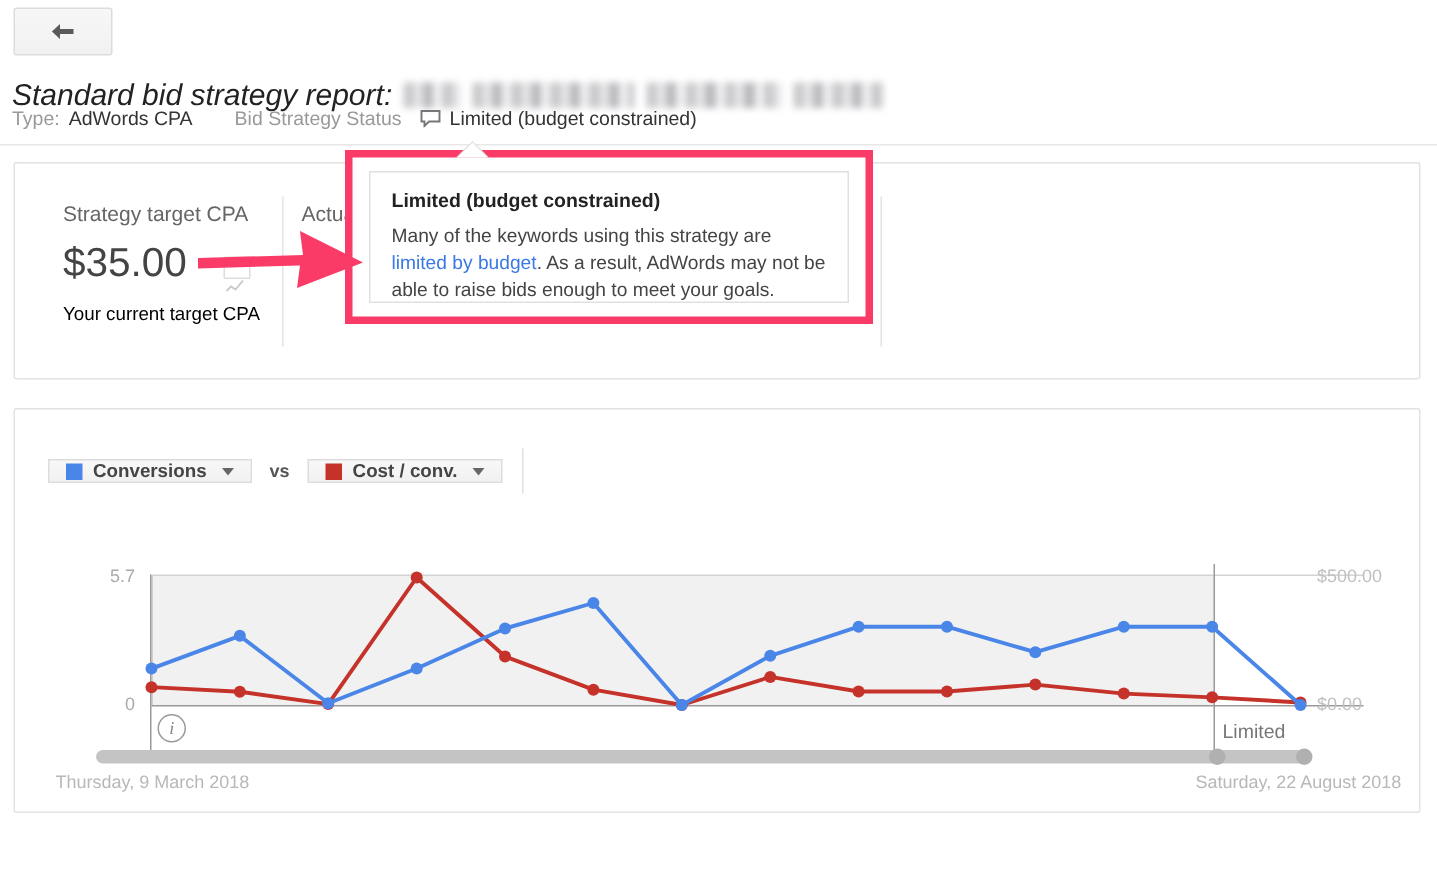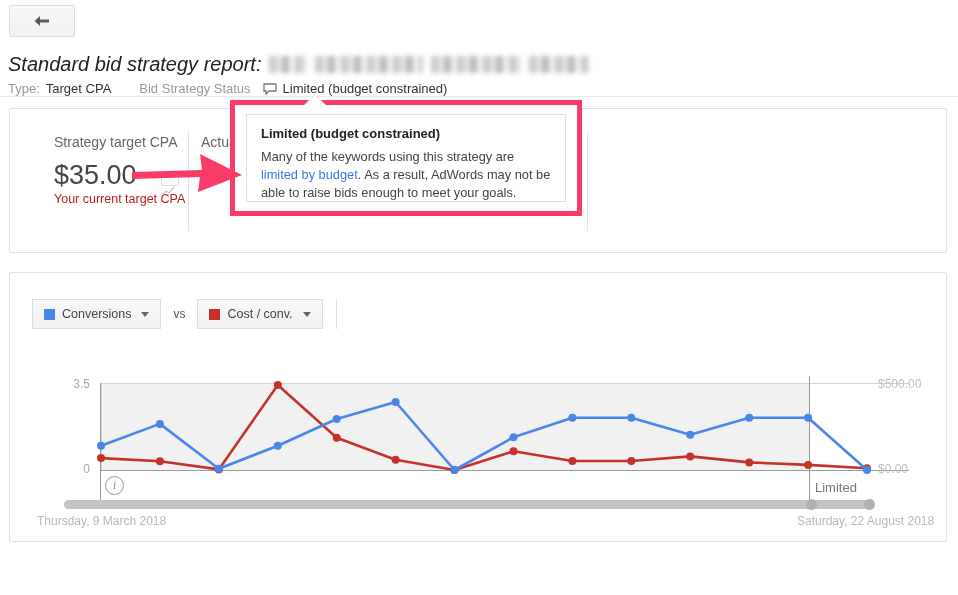--- a/index.html
+++ b/index.html
@@ -57,21 +57,21 @@
       #b9b9bd 13px, #b9b9bd 20px,
       #f1f1f3 20px, #f1f1f3 26px);
   }
   .redact.r1 { width: 38px; }
   .redact.r2 { width: 108px; }
   .redact.r3 { width: 90px; }
   .redact.r4 { width: 60px; }
 
   .meta-row {
     position: absolute;
-    left: 8px; top: 81px;
+    left: 8px; top: 71px;
     font-size: 13px;
     display: flex;
     align-items: flex-start;
     white-space: nowrap;
   }
   .meta-label { color: #999; }
   .meta-value { color: #333; margin-left: 6px; }
   .meta-gap { width: 28px; }
   .status-ico {
     display:inline-block;
@@ -114,22 +114,22 @@
     color: #444;
     margin-top: 10px;
     font-weight: normal;
     display: flex;
     align-items: center;
     gap: 24px;
     white-space: nowrap;
   }
   .stat .s-sub {
     font-size: 12.5px;
-    color: #b91c1c;
-    margin-top: 1px;
+    color: #000000;
+    margin-top: 11px;
     white-space: nowrap;
   }
   .stat-sep {
     position: absolute;
     top: 22px;
     width: 1px; height: 100px;
     background: #e4e4e4;
   }
   .help-badge {
     display:inline-block;
@@ -222,43 +222,43 @@
   .chart-toolbar {
     position: absolute;
     left: 22px; top: 26px;
     display: flex;
     align-items: center;
   }
   .pill {
     background: linear-gradient(#f8f8f8, #f1f1f1);
     border: 1px solid #dcdcdc;
     border-radius: 0;
-    height: 30px;
+    height: 16px;
     display: flex;
     align-items: center;
     padding: 0 11px;
     gap: 7px;
     font-size: 12.5px;
-    font-weight: normal;
+    font-weight: bold;
     color: #444;
     cursor: pointer;
     box-sizing: border-box;
     white-space: nowrap;
   }
   .sw { width: 11px; height: 11px; display:inline-block; }
   .caret {
     width:0;height:0;
     border-left:4px solid transparent;
     border-right:4px solid transparent;
     border-top:5px solid #666;
     margin-left:3px;
   }
   .vs-label {
     font-size: 12px;
-    font-weight: normal;
+    font-weight: bold;
     color: #555;
     margin: 0 12px;
   }
   .tb-sep {
     width: 1px; height: 30px;
     background: #e0e0e0;
     margin: 0 13px;
   }
 
   
@@ -367,37 +367,37 @@
 <h1 class="page-title">
   <span>Standard bid strategy report:</span>
   <span class="redact r1"></span>
   <span class="redact r2"></span>
   <span class="redact r3"></span>
   <span class="redact r4"></span>
 </h1>
 
 <div class="meta-row">
   <span class="meta-label">Type:</span>
-  <span class="meta-value">Target CPA</span>
+  <span class="meta-value">AdWords CPA</span>
   <span class="meta-gap"></span>
   <span class="meta-label">Bid Strategy Status</span>
   <span class="meta-gap" style="width:12px"></span>
   <span class="status-ico">
     <svg width="14" height="12" viewBox="0 0 14 12">
       <path d="M1 1 H13 V8 H6 L3 11 V8 H1 Z" fill="none" stroke="#777" stroke-width="1.3"></path>
     </svg>
   </span>
   <span class="meta-value" style="margin-left:0">Limited (budget constrained)</span>
 </div>
 
 <div class="divider-h" style="top:96px"></div>
 
 <div class="stats-card">
 
-  <div class="stat" style="left:44px">
+  <div class="stat" style="left:32px">
     <div class="s-label">Strategy target CPA</div>
     <div class="s-value">
       <span>$35.00</span>
       <span class="spark">
         <svg width="14" height="11" viewBox="0 0 14 11">
             <polyline points="1,9 4,6 7,8 12,2" fill="none" stroke="#c8c8c8" stroke-width="1.2"></polyline>
           </svg>
       </span>
     </div>
     <div class="s-sub">Your current target CPA</div>
@@ -446,21 +446,21 @@
     <span class="tb-sep"></span>
   </div>
 </div>
 
 <div class="plot-area"></div>
 <div class="plot-top-rule"></div>
 <div class="plot-base-rule"></div>
 <div class="y-left-axis"></div>
 <div class="lim-divider"></div>
 
-<div class="tick" style="left:48px; top:377px; width:42px">3.5</div>
+<div class="tick" style="left:48px; top:377px; width:42px">5.7</div>
 <div class="tick" style="left:48px; top:462px; width:42px">0</div>
 <div class="tick-r" style="left:878px; top:377px">$500.00</div>
 <div class="tick-r" style="left:878px; top:462px">$0.00</div>
 
 <div class="info-circle">i</div>
 <div class="limited-cap">Limited</div>
 
 <svg class="series" width="958" height="595">
   <polyline id="line-b" fill="none" stroke-width="2.6" stroke-linejoin="round" points="101.0,458.1 159.9,461.2 218.8,469.4 277.8,385.0 336.7,437.7 395.6,459.8 454.5,470.0 513.5,451.3 572.4,461.0 631.3,461.0 690.2,456.4 749.2,462.4 808.1,464.9 867.0,468.3" stroke="#c5322a"></polyline>
   <g id="pts-b">

